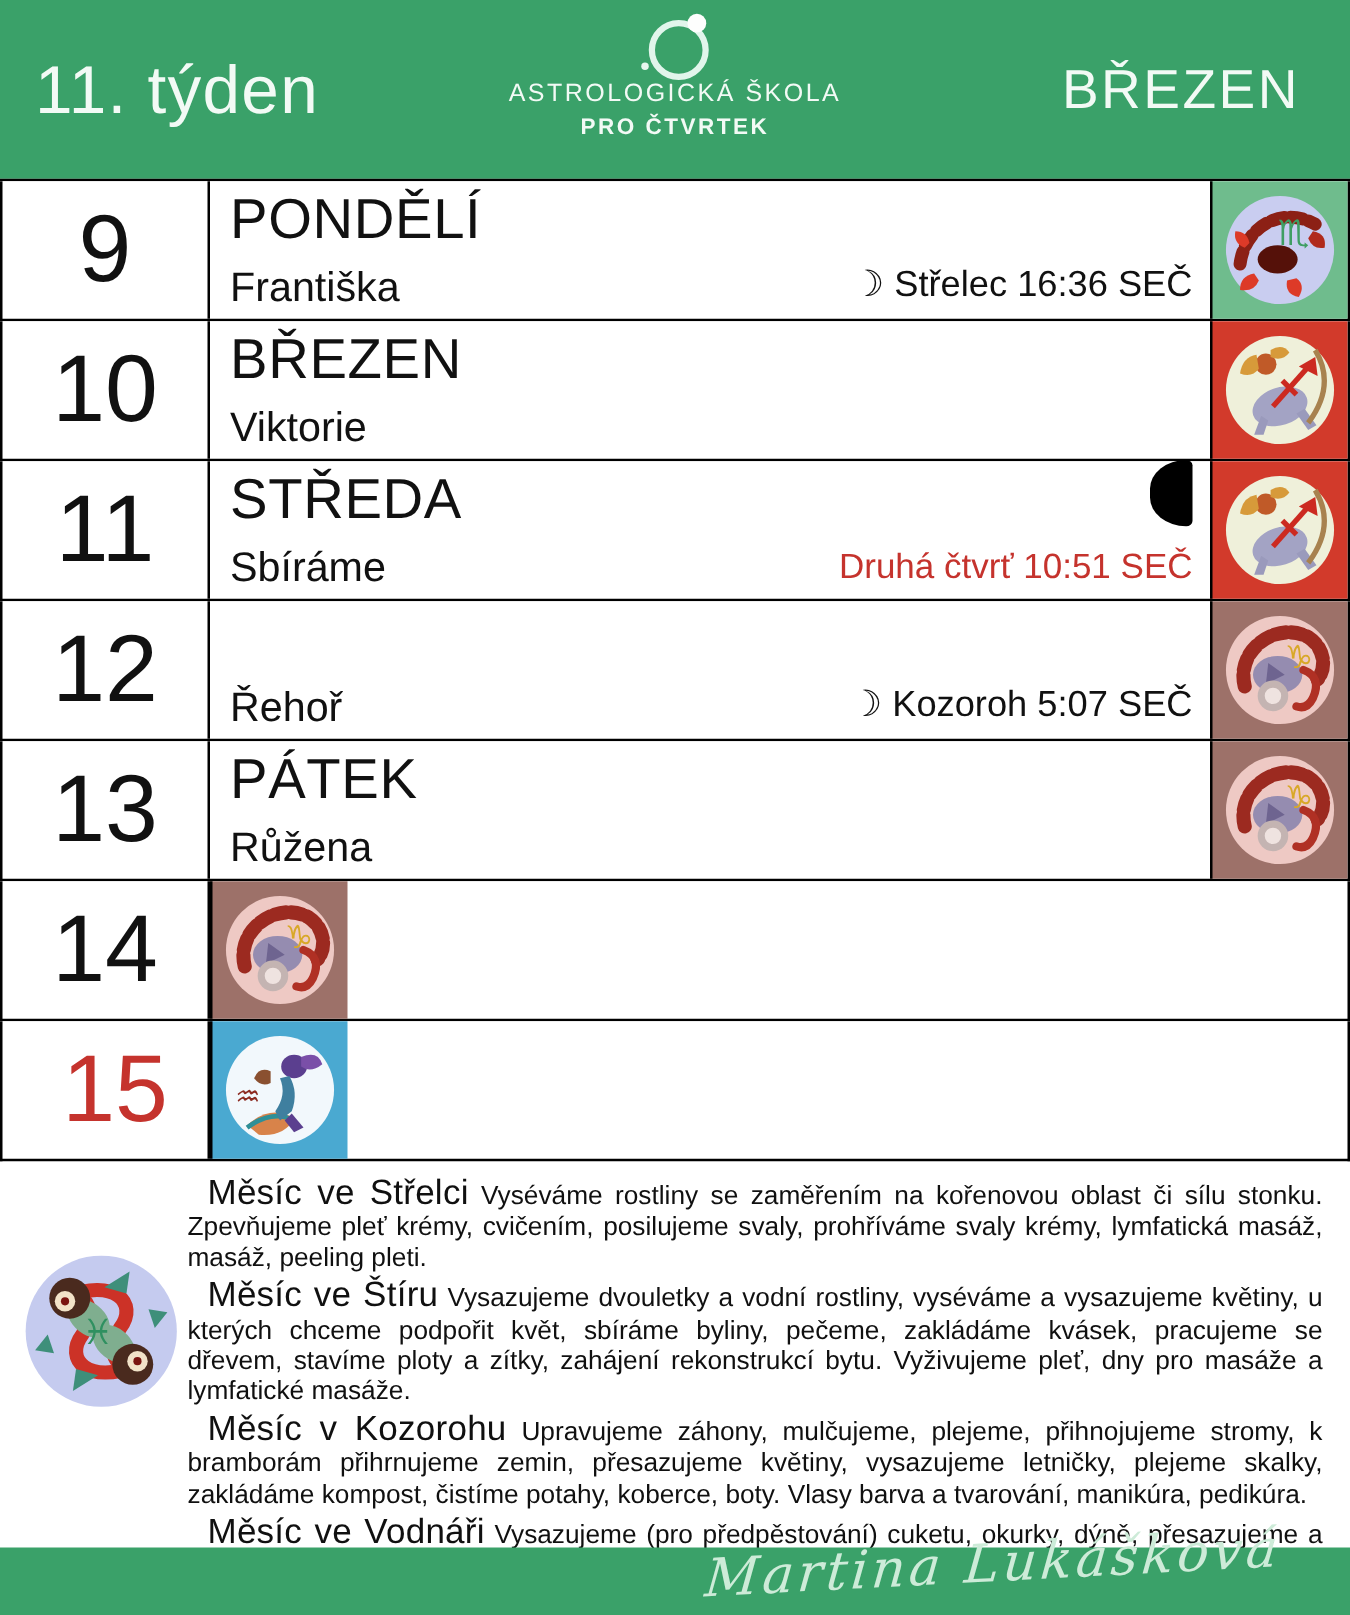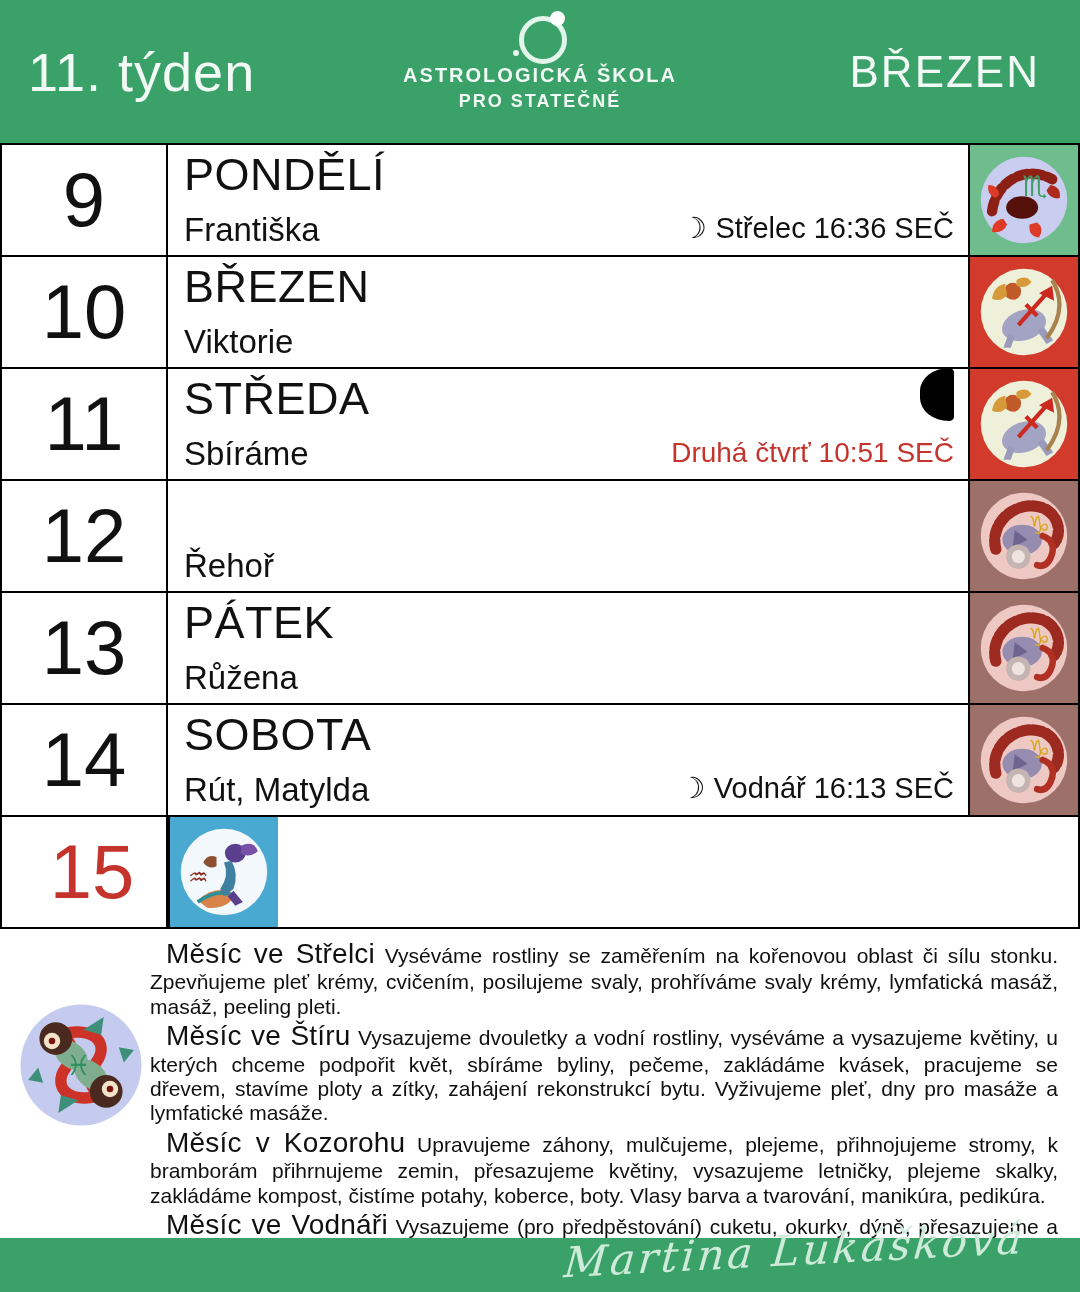--- a/index.html
+++ b/index.html
@@ -9,21 +9,21 @@
   
   .header{position:absolute;top:0;left:0;width:1080px;height:143px;background:#3aa169;
           display:flex;align-items:center;justify-content:space-between;color:#f2faf5;}
   .week{font-size:54px;padding-left:28px;letter-spacing:1px;}
   .month{font-size:44px;padding-right:40px;letter-spacing:2px;}
   .logo{position:absolute;left:50%;top:8px;transform:translateX(-50%);text-align:center;width:340px;}
   .logo-ring{position:relative;width:46px;height:46px;margin:4px auto 6px auto;}
   .logo-ring .ring{position:absolute;left:2px;top:4px;width:38px;height:38px;border:5px solid #eafaf2;border-radius:50%;opacity:.95;}
   .logo-ring .dot-big{position:absolute;right:-2px;top:-1px;width:15px;height:15px;background:#fdfefd;border-radius:50%;}
   .logo-ring .dot-small{position:absolute;left:-4px;bottom:2px;width:6px;height:6px;background:#e7f7ee;border-radius:50%;}
-  .logo-l1{font-size:20px;font-weight:bold;letter-spacing:2px;}
+  .logo-l1{font-size:20px;font-weight:normal;letter-spacing:2px;}
   .logo-l2{font-size:18px;font-weight:bold;letter-spacing:2px;margin-top:4px;}
 
   
   .cal{position:absolute;top:143px;left:0;width:1080px;border-top:2px solid #000;}
   .row{display:flex;height:112px;box-sizing:border-box;border-bottom:2px solid #000;
        border-left:2px solid #000;border-right:2px solid #000;background:#fff;}
   .cell-num{width:166px;border-right:2px solid #000;display:flex;align-items:center;justify-content:center;
             font-size:76px;line-height:1;box-sizing:border-box;}
   .cell-main{flex:1;position:relative;box-sizing:border-box;padding:4px 14px 8px 16px;}
   .day-name{font-size:45px;line-height:1.15;letter-spacing:.5px;}
@@ -56,21 +56,21 @@
 
   <div class="header">
     <div class="week">11. týden</div>
     <div class="logo">
       <div class="logo-ring">
         <div class="ring"></div>
           <div class="dot-big"></div>
           <div class="dot-small"></div>
       </div>
       <div class="logo-l1">ASTROLOGICKÁ ŠKOLA</div>
-      <div class="logo-l2">PRO STATEČNÉ</div>
+      <div class="logo-l2">PRO ČTVRTEK</div>
     </div>
     <div class="month">BŘEZEN</div>
   </div>
 
   <div class="cal">
 
     <div class="row">
       <div class="cell-num">9</div>
       <div class="cell-main">
         <div class="day-name">PONDĚLÍ</div>
@@ -137,20 +137,21 @@
           <line x1="52" y1="42" x2="64" y2="54" stroke="#cc2a20" stroke-width="4.5"></line>
           <polygon points="80,22 82,38 66,30" fill="#cc2a20"></polygon>
         </svg>
       </div>
     </div>
 
     <div class="row">
       <div class="cell-num">12</div>
       <div class="cell-main">
         <div class="given">Řehoř</div>
+        <div class="moon">☽ Kozoroh 5:07 SEČ</div>
       </div>
       <div class="cell-icon" style="background: rgb(157, 113, 105);">
         <svg width="94" height="94" viewBox="0 0 100 100">
           <circle cx="50" cy="50" r="46" fill="#eec9c4"></circle>
           <path d="M20 64 C 12 32, 48 8, 74 22 C 88 31, 90 48, 82 58" stroke="#9c2a20" stroke-width="12" fill="none" stroke-dasharray="10 4" stroke-linecap="round"></path>
           <ellipse cx="48" cy="54" rx="21" ry="16" fill="#958cb0"></ellipse>
           <path d="M40 44 l14 10 l-16 8 Z" fill="#6e6490"></path>
           <circle cx="44" cy="72" r="13" fill="#c4b4b2"></circle>
           <circle cx="44" cy="72" r="7" fill="#efe3e0"></circle>
           <path d="M70 50 q16 6 8 24 q-5 10 -14 7" stroke="#b03024" stroke-width="7" fill="none" stroke-linecap="round"></path>
@@ -175,25 +176,20 @@
           <circle cx="44" cy="72" r="13" fill="#c4b4b2"></circle>
           <circle cx="44" cy="72" r="7" fill="#efe3e0"></circle>
           <path d="M70 50 q16 6 8 24 q-5 10 -14 7" stroke="#b03024" stroke-width="7" fill="none" stroke-linecap="round"></path>
           <text x="54" y="48" font-size="27" fill="#d8a828" font-family="DejaVu Sans" font-weight="bold">♑</text>
         </svg>
       </div>
     </div>
 
     <div class="row">
       <div class="cell-num">14</div>
-      <div class="cell-main">
-        <div class="day-name">SOBOTA</div>
-        <div class="given">Rút, Matylda</div>
-        <div class="moon">☽ Vodnář 16:13 SEČ</div>
-      </div>
       <div class="cell-icon" style="background: rgb(157, 113, 105);">
         <svg width="94" height="94" viewBox="0 0 100 100">
           <circle cx="50" cy="50" r="46" fill="#eec9c4"></circle>
           <path d="M20 64 C 12 32, 48 8, 74 22 C 88 31, 90 48, 82 58" stroke="#9c2a20" stroke-width="12" fill="none" stroke-dasharray="10 4" stroke-linecap="round"></path>
           <ellipse cx="48" cy="54" rx="21" ry="16" fill="#958cb0"></ellipse>
           <path d="M40 44 l14 10 l-16 8 Z" fill="#6e6490"></path>
           <circle cx="44" cy="72" r="13" fill="#c4b4b2"></circle>
           <circle cx="44" cy="72" r="7" fill="#efe3e0"></circle>
           <path d="M70 50 q16 6 8 24 q-5 10 -14 7" stroke="#b03024" stroke-width="7" fill="none" stroke-linecap="round"></path>
           <text x="54" y="48" font-size="27" fill="#d8a828" font-family="DejaVu Sans" font-weight="bold">♑</text>

